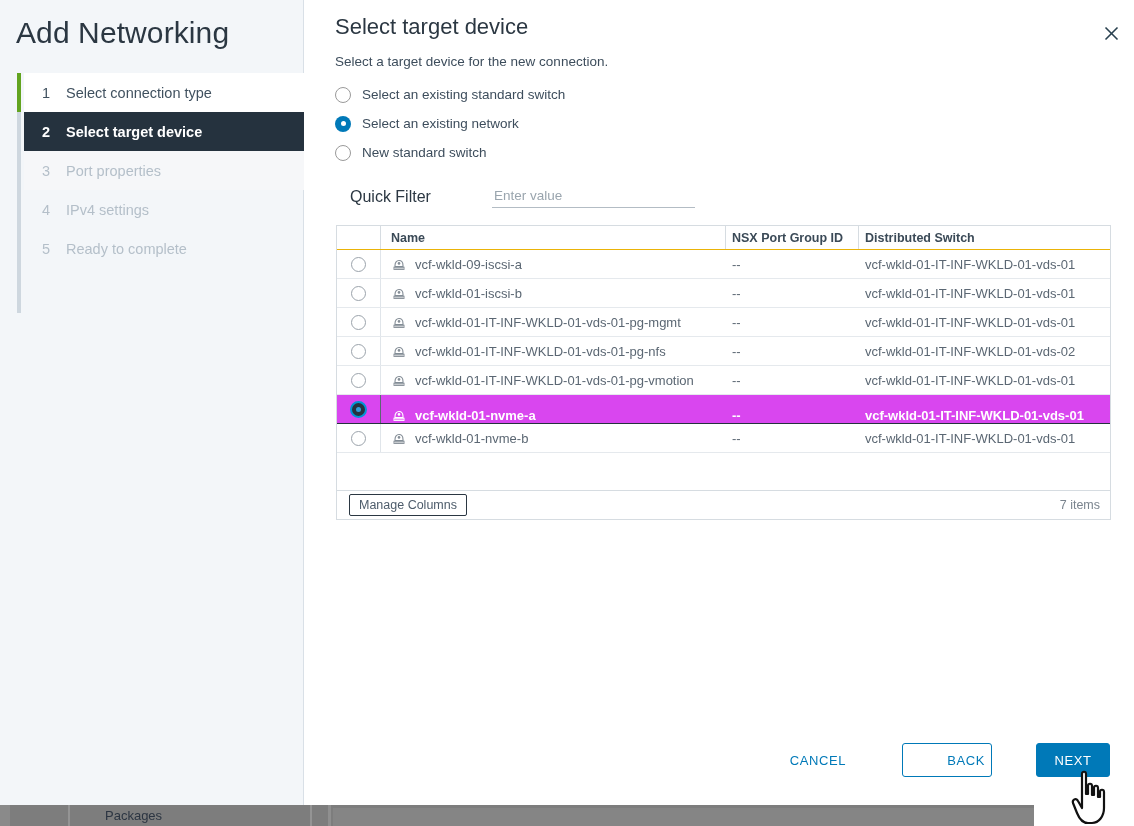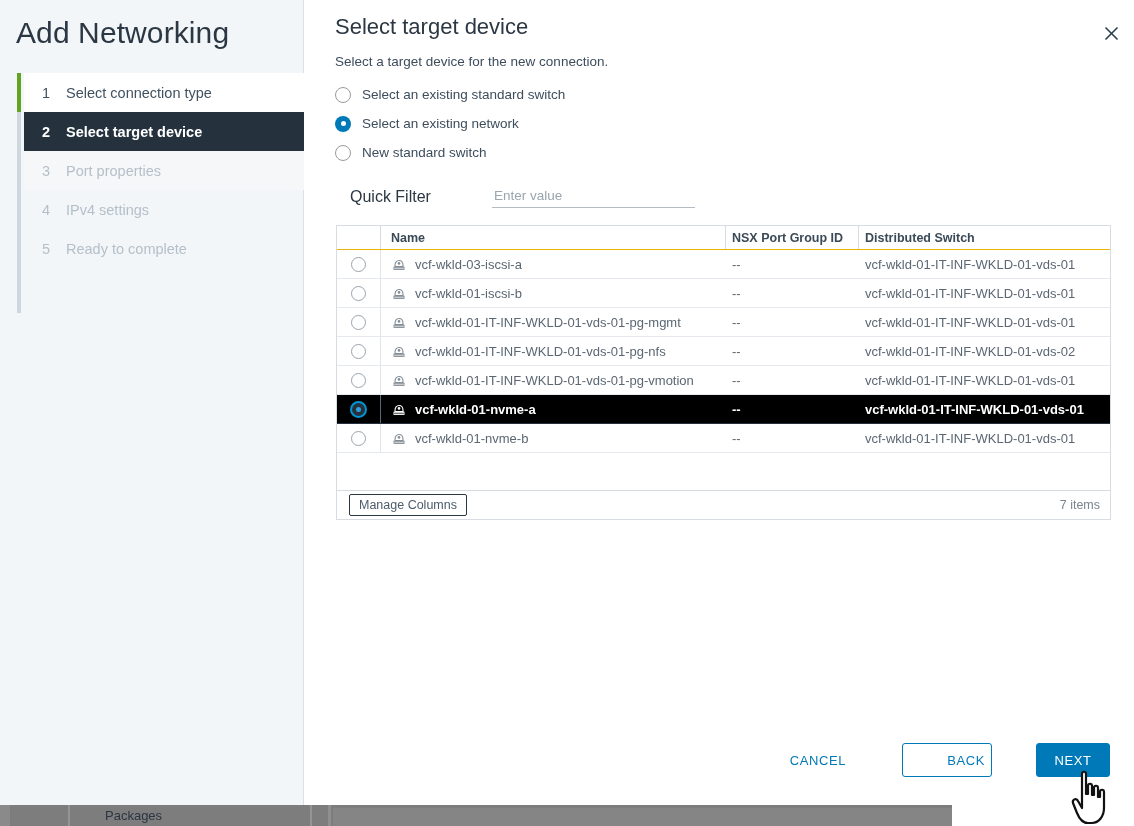--- a/index.html
+++ b/index.html
@@ -14,21 +14,21 @@
   #root {
     position: relative;
     width: 1134px; height: 826px;
     background: #ffffff;
   }
 
   
   .bg-underlay {
     position: absolute;
     left: 0; top: 805px;
-    width: 952px; height: 21px;
+    width: 1034px; height: 21px;
     background: #7d7d7d;
     overflow: hidden;
   }
   .bg-underlay .ul-col-a {
     position: absolute; left: 0; top: 0; width: 10px; height: 21px;
     background: #8a8a8a;
   }
   .bg-underlay .ul-col-b {
     position: absolute; left: 68px; top: 0; width: 2px; height: 21px;
     background: #949494;
@@ -250,24 +250,25 @@
   .grid-row {
     display: flex;
     align-items: center;
     height: 29px;
     border-bottom: 1px solid #e5e9ed;
     font-size: 13px;
     color: #5b6773;
     cursor: pointer;
   }
   .grid-row.selected {
-    background: #000000;
+    background: #d946ef;
     color: #ffffff;
     font-weight: bold;
     border-bottom: 1px solid #25323e;
+    align-items: flex-end;
   }
   .c-radio {
     width: 44px;
     flex: none;
     display: flex;
     align-items: center;
     justify-content: center;
     border-right: 1px solid #e0e5ea;
     height: 100%;
   }
@@ -510,21 +511,21 @@
                   <svg width="16" height="16" viewBox="0 0 16 16" aria-hidden="true">
                     <path d="M4 9.5 C4 6.5, 5.6 4.5, 8 4.5 C10.4 4.5, 12 6.5, 12 9.5 L12 10.5 L4 10.5 Z" fill="none" stroke="currentColor" stroke-width="1.1"></path>
                     <circle cx="8" cy="7.4" r="1.3" fill="currentColor"></circle>
                     <rect x="3" y="11.2" width="10" height="2.2" fill="none" stroke="currentColor" stroke-width="1"></rect>
                     <line x1="5" y1="11.2" x2="5" y2="13.4" stroke="currentColor" stroke-width="0.8"></line>
                     <line x1="7" y1="11.2" x2="7" y2="13.4" stroke="currentColor" stroke-width="0.8"></line>
                     <line x1="9" y1="11.2" x2="9" y2="13.4" stroke="currentColor" stroke-width="0.8"></line>
                     <line x1="11" y1="11.2" x2="11" y2="13.4" stroke="currentColor" stroke-width="0.8"></line>
                   </svg>
                 </span>
-                <span class="name-text">vcf-wkld-03-iscsi-a</span>
+                <span class="name-text">vcf-wkld-09-iscsi-a</span>
               </div>
               <div class="c-nsx">--</div>
               <div class="c-dvs">vcf-wkld-01-IT-INF-WKLD-01-vds-01</div>
             </div>
             <div class="grid-row">
               <div class="c-radio">
                 <span class="row-radio"></span>
               </div>
               <div class="c-name">
                 <span class="pg-icon">

